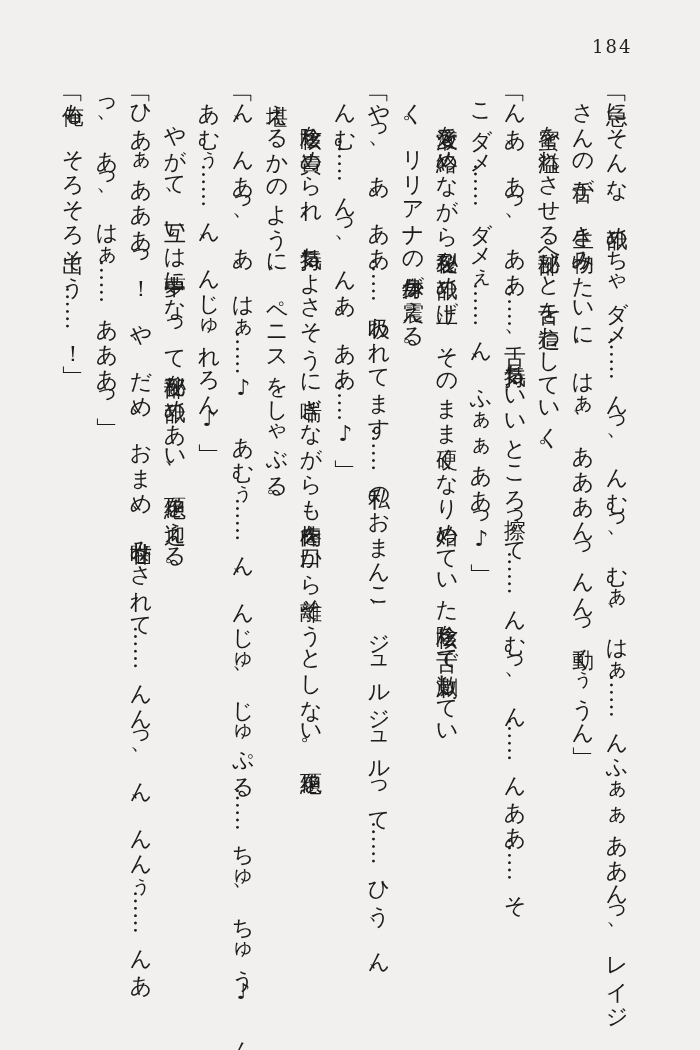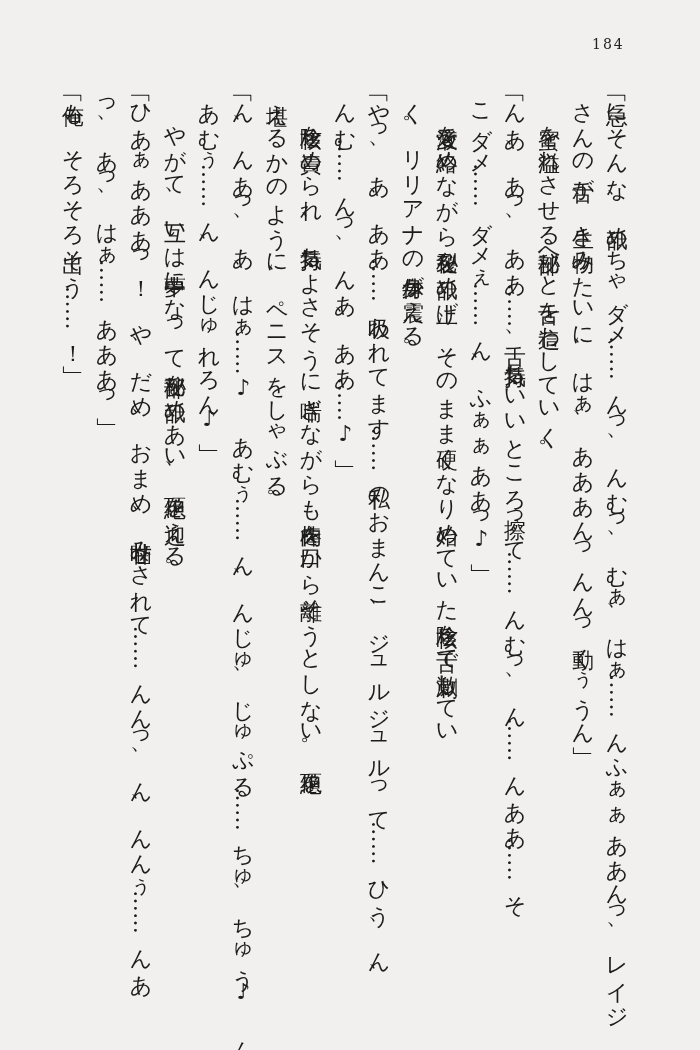--- a/index.html
+++ b/index.html
@@ -11,21 +11,21 @@
     width: 700px;
     height: 1050px;
     background: #f1f0ee;
     overflow: hidden;
     font-family: "DejaVu Serif", "Liberation Serif", serif;
   }
   .page-number {
     position: absolute;
     top: 36px;
     left: 592px;
-    font-size: 14px;
+    font-size: 18px;
     letter-spacing: 2px;
     color: #222;
   }
   .text-area {
     position: absolute;
     top: 88px;
     right: 66px;
     height: 912px;
     writing-mode: vertical-rl;
     text-orientation: mixed;

